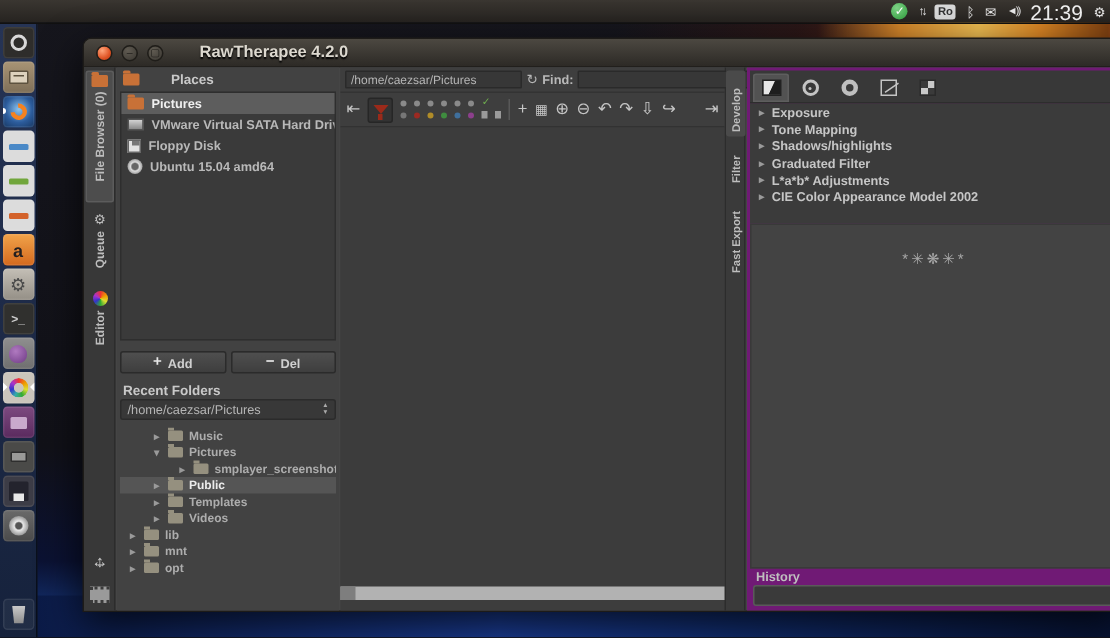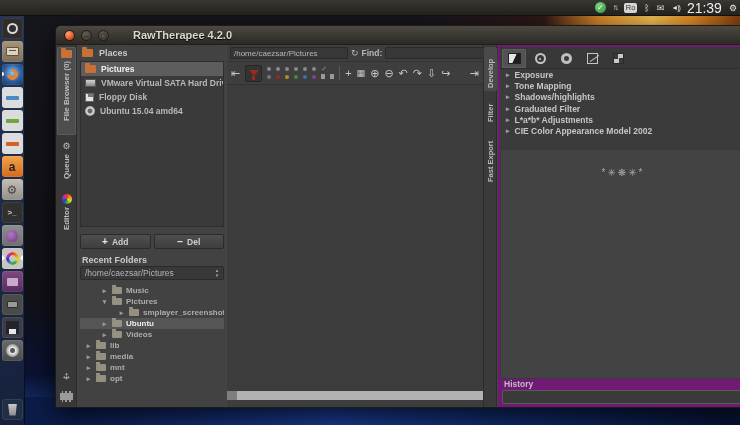--- a/index.html
+++ b/index.html
@@ -20,21 +20,21 @@
     text-shadow:0 1px 2px rgba(0,0,0,.8);z-index:60;}
 
   
   .toppanel{left:0;top:0;width:740px;height:16px;z-index:40;
     background:linear-gradient(#3a3631,#262320);border-bottom:1px solid #111;}
   .tray{position:absolute;right:3px;top:0;height:15px;display:flex;align-items:center;gap:7px;
     color:#e8e8e8;font-size:9px;}
   .upd{width:11px;height:11px;border-radius:50%;background:radial-gradient(circle at 35% 30%,#7fd487,#2f9e3c);
     color:#fff;font-size:8px;line-height:11px;text-align:center;}
   .netarr{font-size:8px;letter-spacing:-2px;}
-  .kbd{background:#d9d9d9;color:#333;border-radius:2px;font-size:7.5px;font-weight:normal;
+  .kbd{background:#d9d9d9;color:#333;border-radius:2px;font-size:7.5px;font-weight:bold;
     padding:0 2px;line-height:10px;}
   .trayglyph{font-size:9px;}
   .vol{font-size:7px;letter-spacing:-1px;}
   .clock{font-size:14px;color:#f2f2f2;}
 
   
   .launcher{left:0;top:16px;width:25px;height:409px;z-index:30;
     background:linear-gradient(180deg,#263455 0%,#1c2946 55%,#16223c 100%);
     border-right:1px solid rgba(0,0,0,.55);}
   .li{position:relative;width:21px;height:21px;margin:2px auto 2px auto;border-radius:3px;
@@ -100,21 +100,21 @@
   .gearglyph{color:#bdbdbd;font-size:9px;line-height:9px;}
   .wheelsmall{width:10px;height:10px;border-radius:50%;
     background:conic-gradient(#e33,#e90,#dd3,#3a3,#33c,#a3c,#e33);flex:none;}
   .crosshair{position:absolute;left:3px;bottom:24px;width:15px;height:15px;color:#c8c8c8;}
   .crosshair span{position:absolute;left:0;top:0;width:15px;text-align:center;font-size:11px;line-height:15px;}
   .filmic{position:absolute;left:4px;bottom:5px;width:13px;height:11px;background:#9a9a9a;
     border-top:2px dotted #3a3a3a;border-bottom:2px dotted #3a3a3a;}
 
   
   .lpanel{position:absolute;left:22px;top:19px;width:148px;bottom:0;background:#424242;}
-  .phead{position:absolute;left:4px;top:3px;display:flex;align-items:center;gap:6px;
+  .phead{position:absolute;left:4px;top:3px;display:flex;align-items:center;gap:21px;
     font-size:9px;font-weight:bold;color:#c9c9c9;}
   .placesbox{position:absolute;left:2px;right:2px;top:16px;height:166px;background:#3a3a3a;
     border:1px solid #2e2e2e;}
   .prow{display:flex;align-items:center;gap:5px;height:14px;padding-left:4px;font-size:8.5px;
     font-weight:bold;color:#b9b9b9;white-space:nowrap;overflow:hidden;}
   .prow.sel{background:#5d5d5d;color:#f0f0f0;}
   .driveic{width:11px;height:8px;background:linear-gradient(#d2d2d2,#8a8a8a);border:1px solid #555;flex:none;}
   .floppyic{width:9px;height:9px;background:#e2e2e2;border:1px solid #666;flex:none;position:relative;}
   .floppyic::before{content:"";position:absolute;top:0;left:2px;width:5px;height:3px;background:#777;}
   .discic{width:10px;height:10px;border-radius:50%;flex:none;
@@ -354,36 +354,36 @@
             <span>Pictures</span>
           </div>
         <div class="trow ind3">
             <span class="tw">▸</span>
             <div class="tfolder"></div>
             <span>smplayer_screenshots</span>
           </div>
         <div class="trow ind2 hl">
             <span class="tw">▸</span>
             <div class="tfolder"></div>
-            <span>Ubuntu</span>
+            <span>Public</span>
           </div>
         <div class="trow ind2">
             <span class="tw">▸</span>
             <div class="tfolder"></div>
+            <span>Templates</span>
+          </div>
+        <div class="trow ind2">
+            <span class="tw">▸</span>
+            <div class="tfolder"></div>
             <span>Videos</span>
           </div>
         <div class="trow ind1">
             <span class="tw">▸</span>
             <div class="tfolder"></div>
             <span>lib</span>
-          </div>
-        <div class="trow ind1">
-            <span class="tw">▸</span>
-            <div class="tfolder"></div>
-            <span>media</span>
           </div>
         <div class="trow ind1">
             <span class="tw">▸</span>
             <div class="tfolder"></div>
             <span>mnt</span>
           </div>
         <div class="trow ind1">
             <span class="tw">▸</span>
             <div class="tfolder"></div>
             <span>opt</span>

